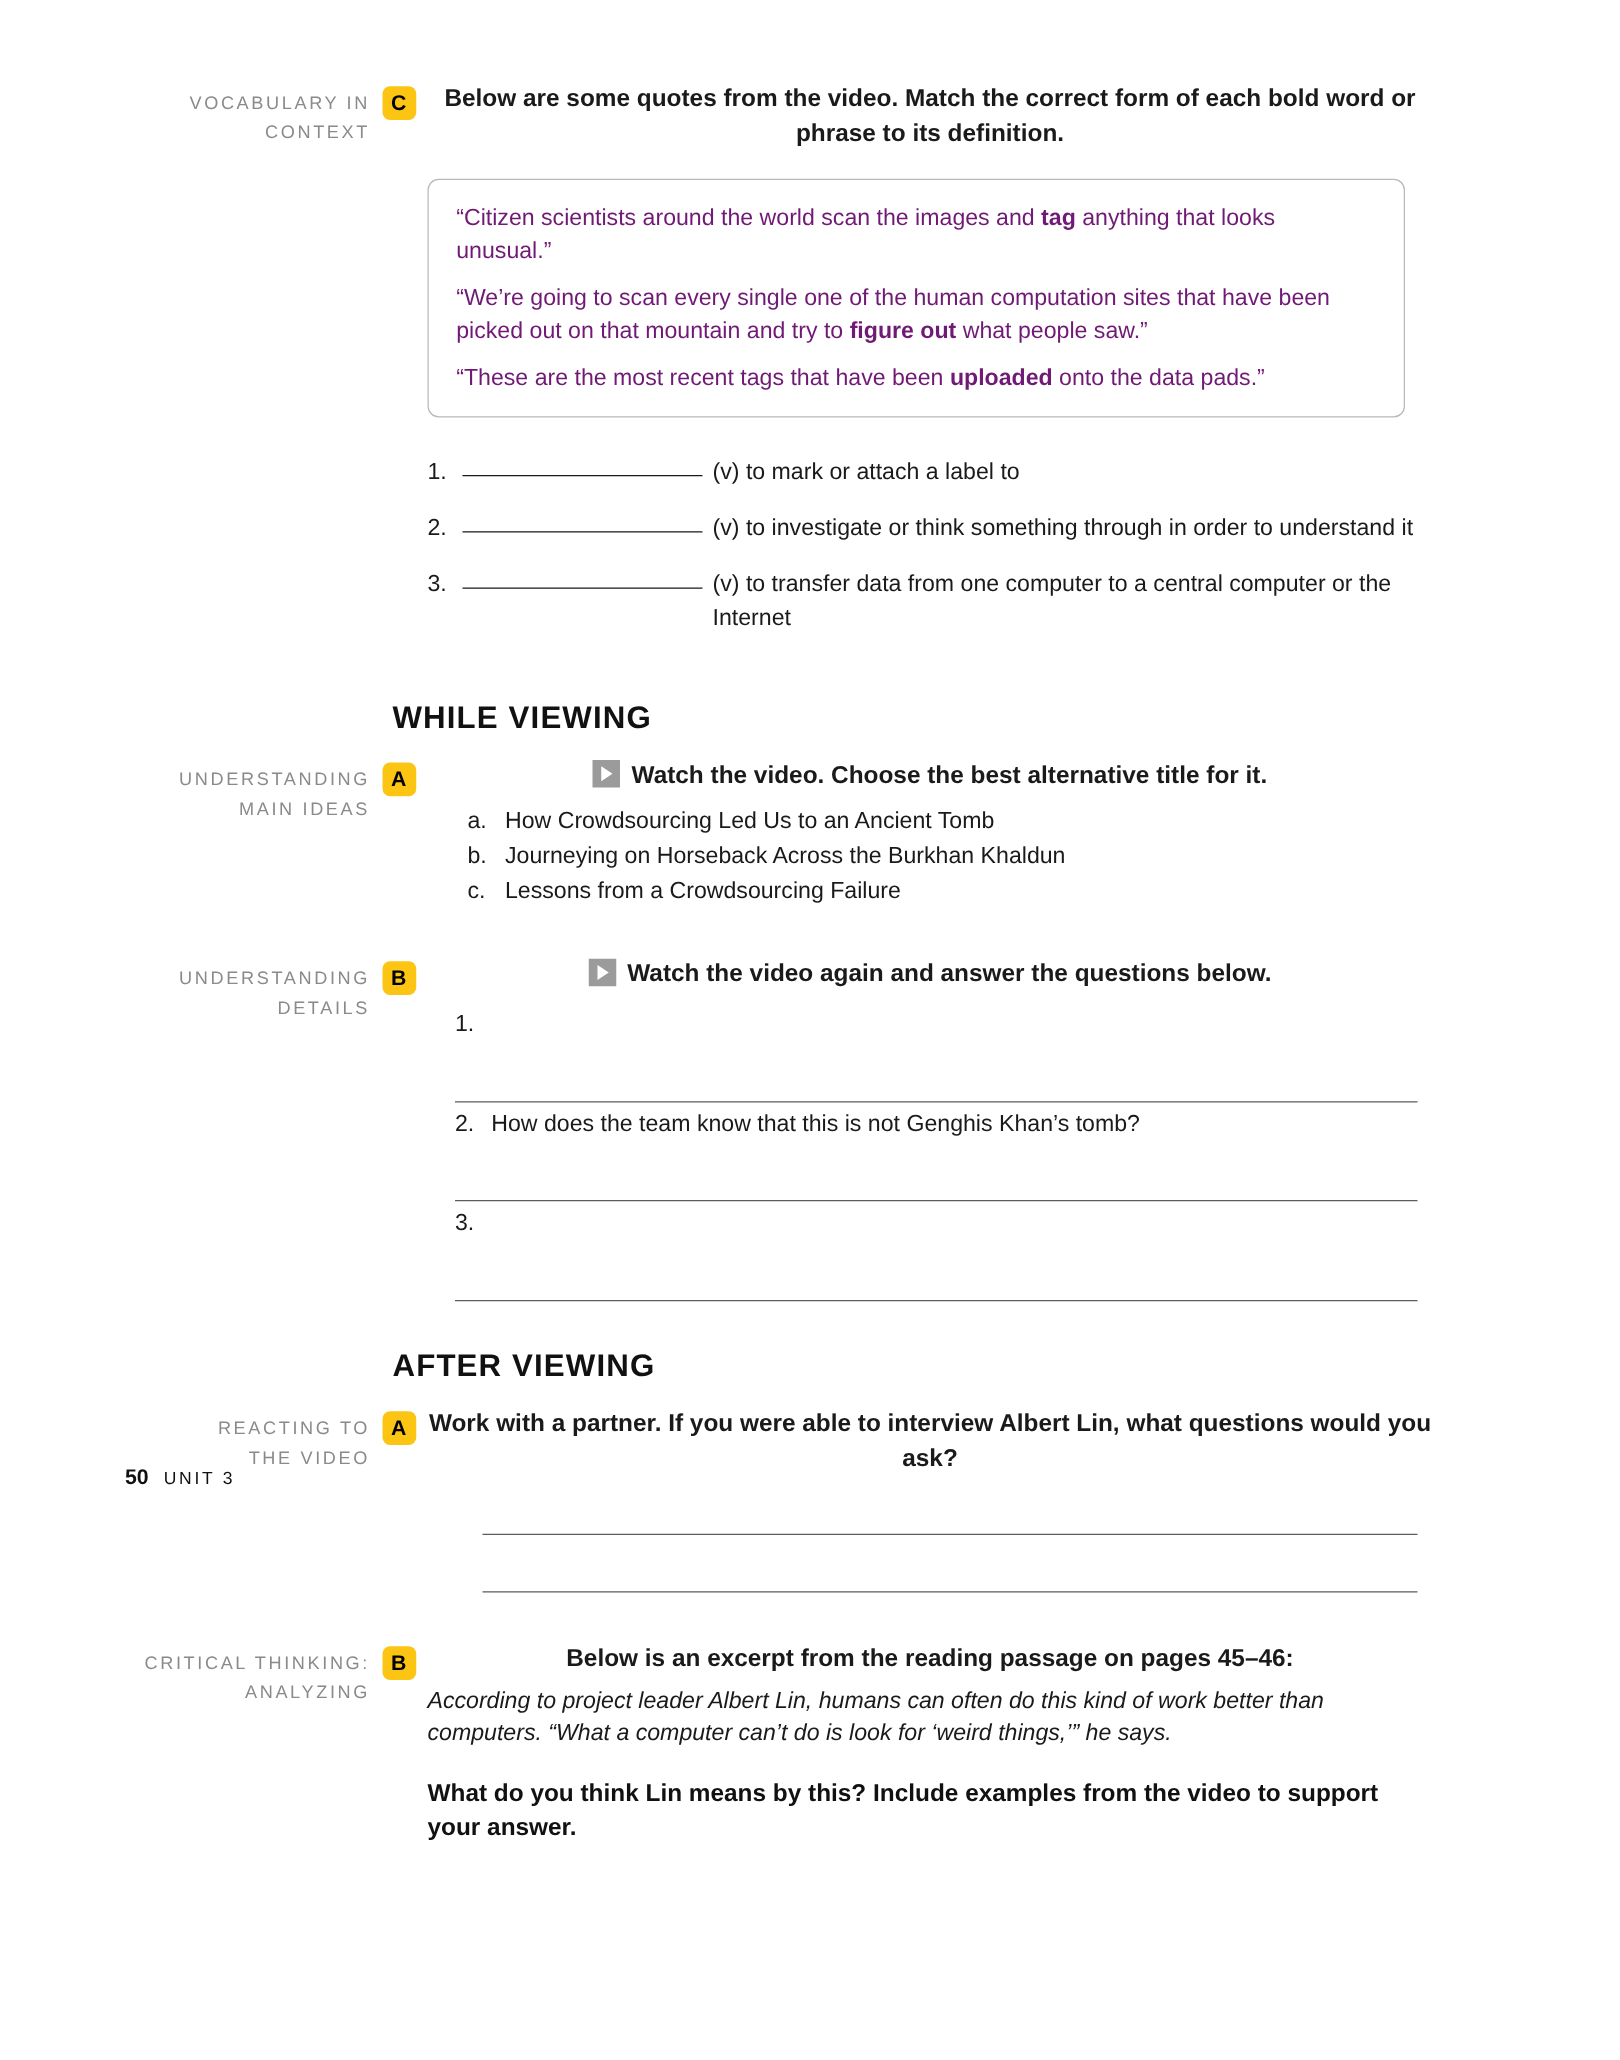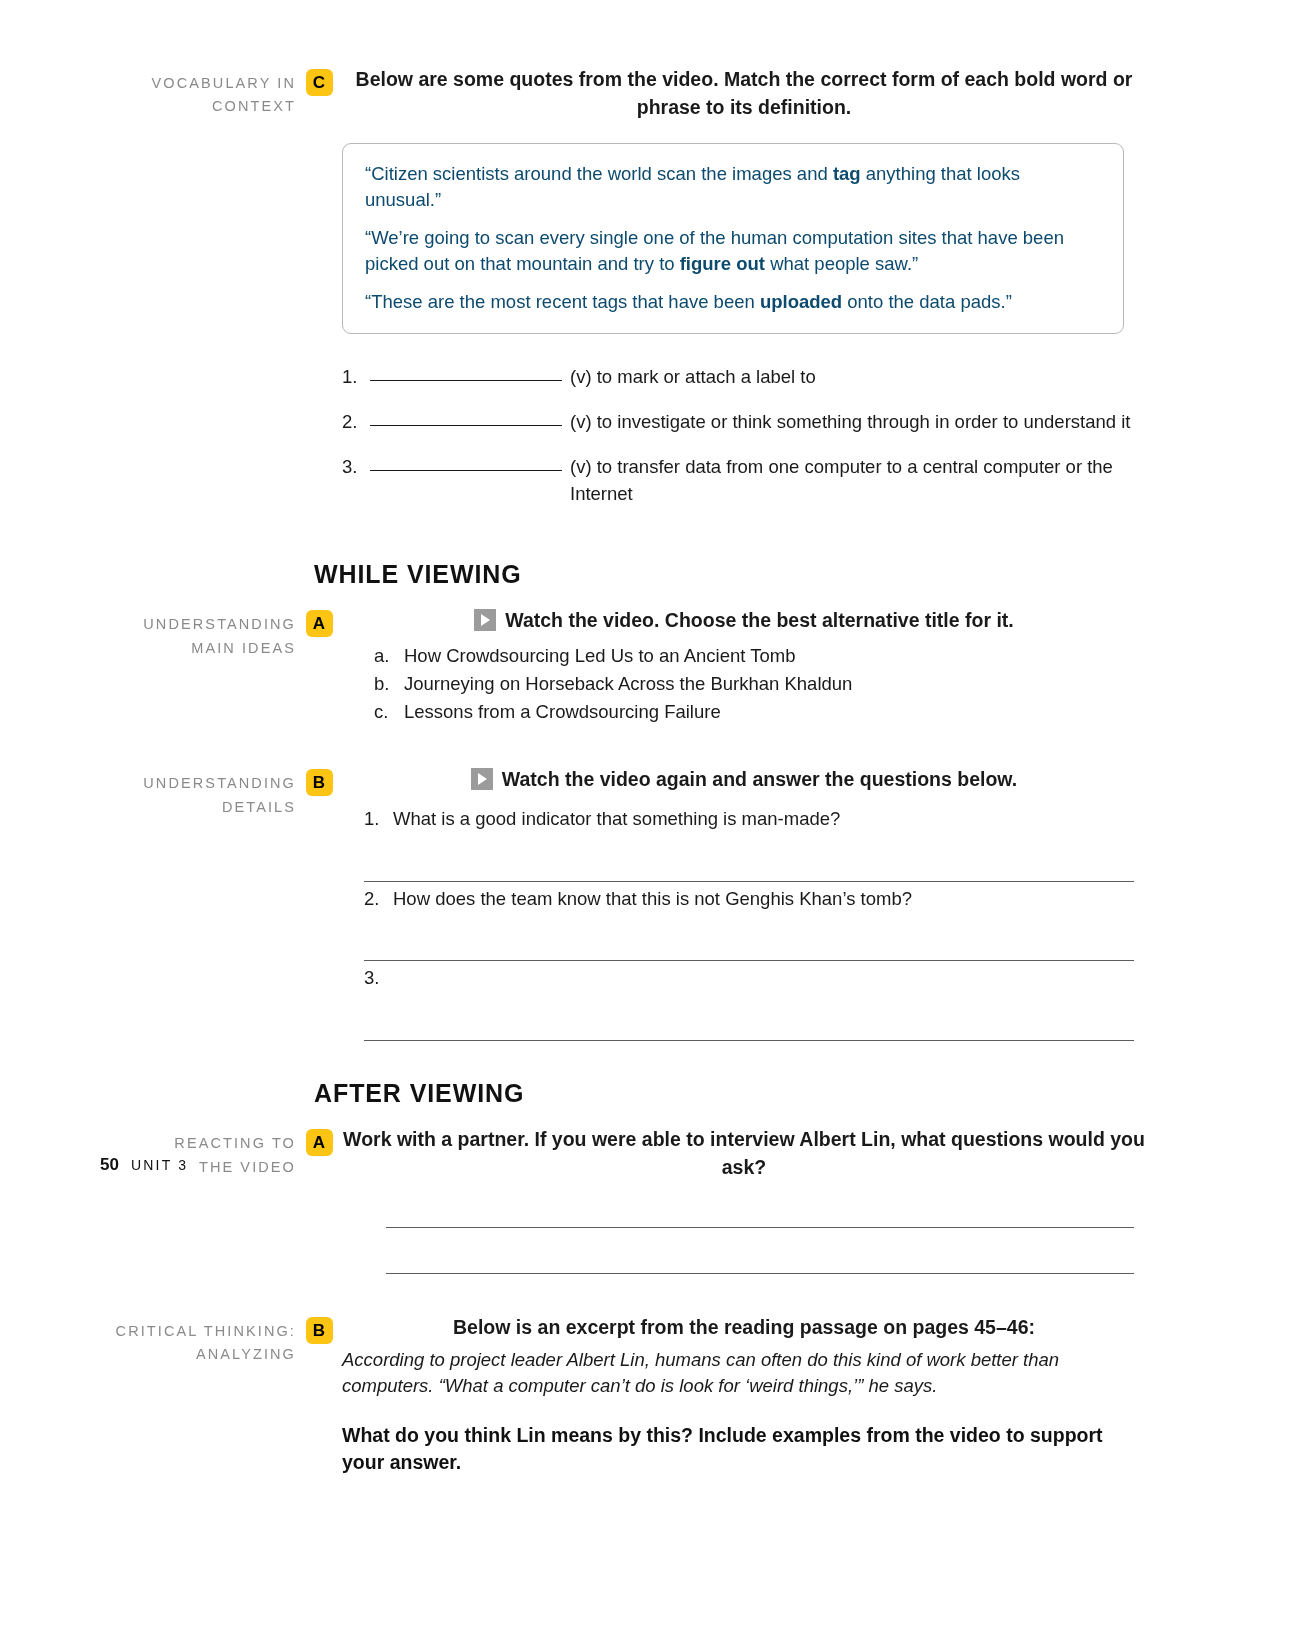--- a/index.html
+++ b/index.html
@@ -97,21 +97,21 @@
   .quote-box {
     border: 1px solid #b9b9b9;
     border-radius: 9px;
     padding: 17px 22px 18px 22px;
     margin-top: 22px;
     margin-right: 22px;
   }
   .quote-box p {
     font-size: 18.5px;
     line-height: 1.38;
-    color: #0c4a6e;
+    color: #701a75;
     margin-bottom: 13px;
   }
   .quote-box p:last-child { margin-bottom: 0; }
   .quote-box b { font-weight: bold; }
 
   
   .deflist { margin-top: 30px; }
   .defitem {
     display: flex;
     font-size: 18.5px;
@@ -188,21 +188,21 @@
     line-height: 1.42;
     font-weight: 600;
     margin-top: 22px;
     color: #111111;
   }
 
   
   .footer {
     position: absolute;
     left: 100px;
-    bottom: 89px;
+    bottom: 72px;
     display: flex;
     align-items: baseline;
     font-size: 15px;
     color: #111111;
   }
   .footer .pg {
     font-weight: bold;
     font-size: 17px;
     margin-right: 12px;
   }
@@ -300,21 +300,20 @@
     </div>
     <div class="badge-col">
       <span class="badge">B</span>
     </div>
     <div class="body-col">
       <div class="instr"><span class="play-icon"></span><span>Watch the video again and answer the questions below.</span></div>
       <div class="qlist">
         <div class="qitem">
           <div class="qrow">
             <span class="num">1.</span>
-            <span>What is a good indicator that something is man-made?</span>
           </div>
           <div class="answer-rule"></div>
         </div>
         <div class="qitem">
           <div class="qrow">
             <span class="num">2.</span>
             <span>How does the team know that this is not Genghis Khan’s tomb?</span>
           </div>
           <div class="answer-rule"></div>
         </div>

